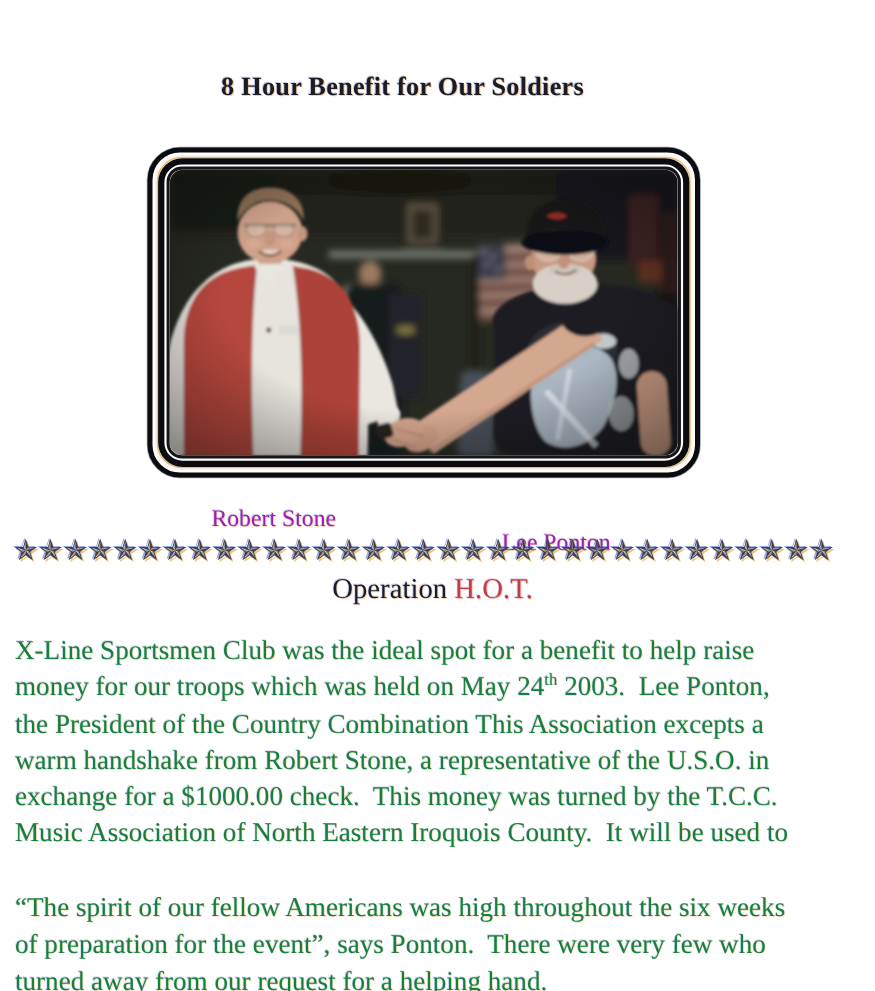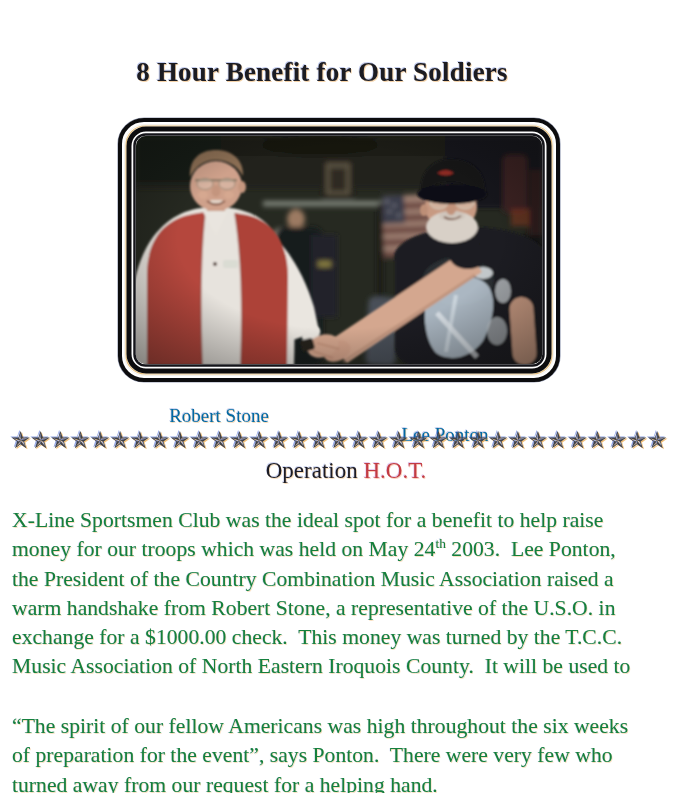--- a/index.html
+++ b/index.html
@@ -8,33 +8,33 @@
     width:700px;height:793px;
     background:#ffffff;
     overflow:hidden;
     font-family:"Liberation Serif","DejaVu Serif",serif;
     color:#15151c;
   }
   
   .title{
     position:absolute;left:0;top:57px;width:644px;
     text-align:center;
-    font-size:27px;font-weight:bold;
+    font-size:21px;font-weight:bold;
     color:#1c1c22;
     letter-spacing:.2px;
     text-shadow:-0.8px -0.8px 0 rgba(60,90,200,.30), 0.9px 0.9px 0 rgba(230,140,30,.38);
     white-space:pre;
   }
   
   .photo-wrap{position:absolute;left:115px;top:115px;width:448px;height:270px;}
   
   .caption{
     position:absolute;top:405px;
     transform:translateX(-50%);
-    font-size:19px;color:#0369a1;
+    font-size:19px;color:#a21caf;
     text-shadow:-0.7px -0.7px 0 rgba(60,90,200,.28), 0.7px 0.7px 0 rgba(230,140,30,.32);
     white-space:pre;
   }
   .caption-left{left:219px;}
   .caption-right{left:445px;margin-top:19px;}
   
   .stars{
     position:absolute;left:11px;top:426px;width:656px;height:30px;
     display:flex;justify-content:space-between;align-items:center;
   }
@@ -254,21 +254,21 @@
       <span class="star">✯</span>
       <span class="star">✯</span>
       <span class="star">✯</span>
     </div>
 
   <div class="operation"><span>Operation </span><span class="hot" style="color: rgb(194, 60, 68);">H.O.T.</span></div>
 
   <div class="para para-1">
     <div class="line">X-Line Sportsmen Club was the ideal spot for a benefit to help raise</div>
     <div class="line"><span>money for our troops which was held on May 24</span><sup>th</sup><span> 2003.  Lee Ponton,</span></div>
-    <div class="line">the President of the Country Combination Music Association raised a</div>
+    <div class="line">the President of the Country Combination This Association excepts a</div>
     <div class="line">warm handshake from Robert Stone, a representative of the U.S.O. in</div>
     <div class="line">exchange for a $1000.00 check.  This money was turned by the T.C.C.</div>
     <div class="line">Music Association of North Eastern Iroquois County.  It will be used to</div>
   </div>
 
   <div class="para para-2">
     <div class="line">“The spirit of our fellow Americans was high throughout the six weeks</div>
     <div class="line">of preparation for the event”, says Ponton.  There were very few who</div>
     <div class="line">turned away from our request for a helping hand.</div>
   </div>

